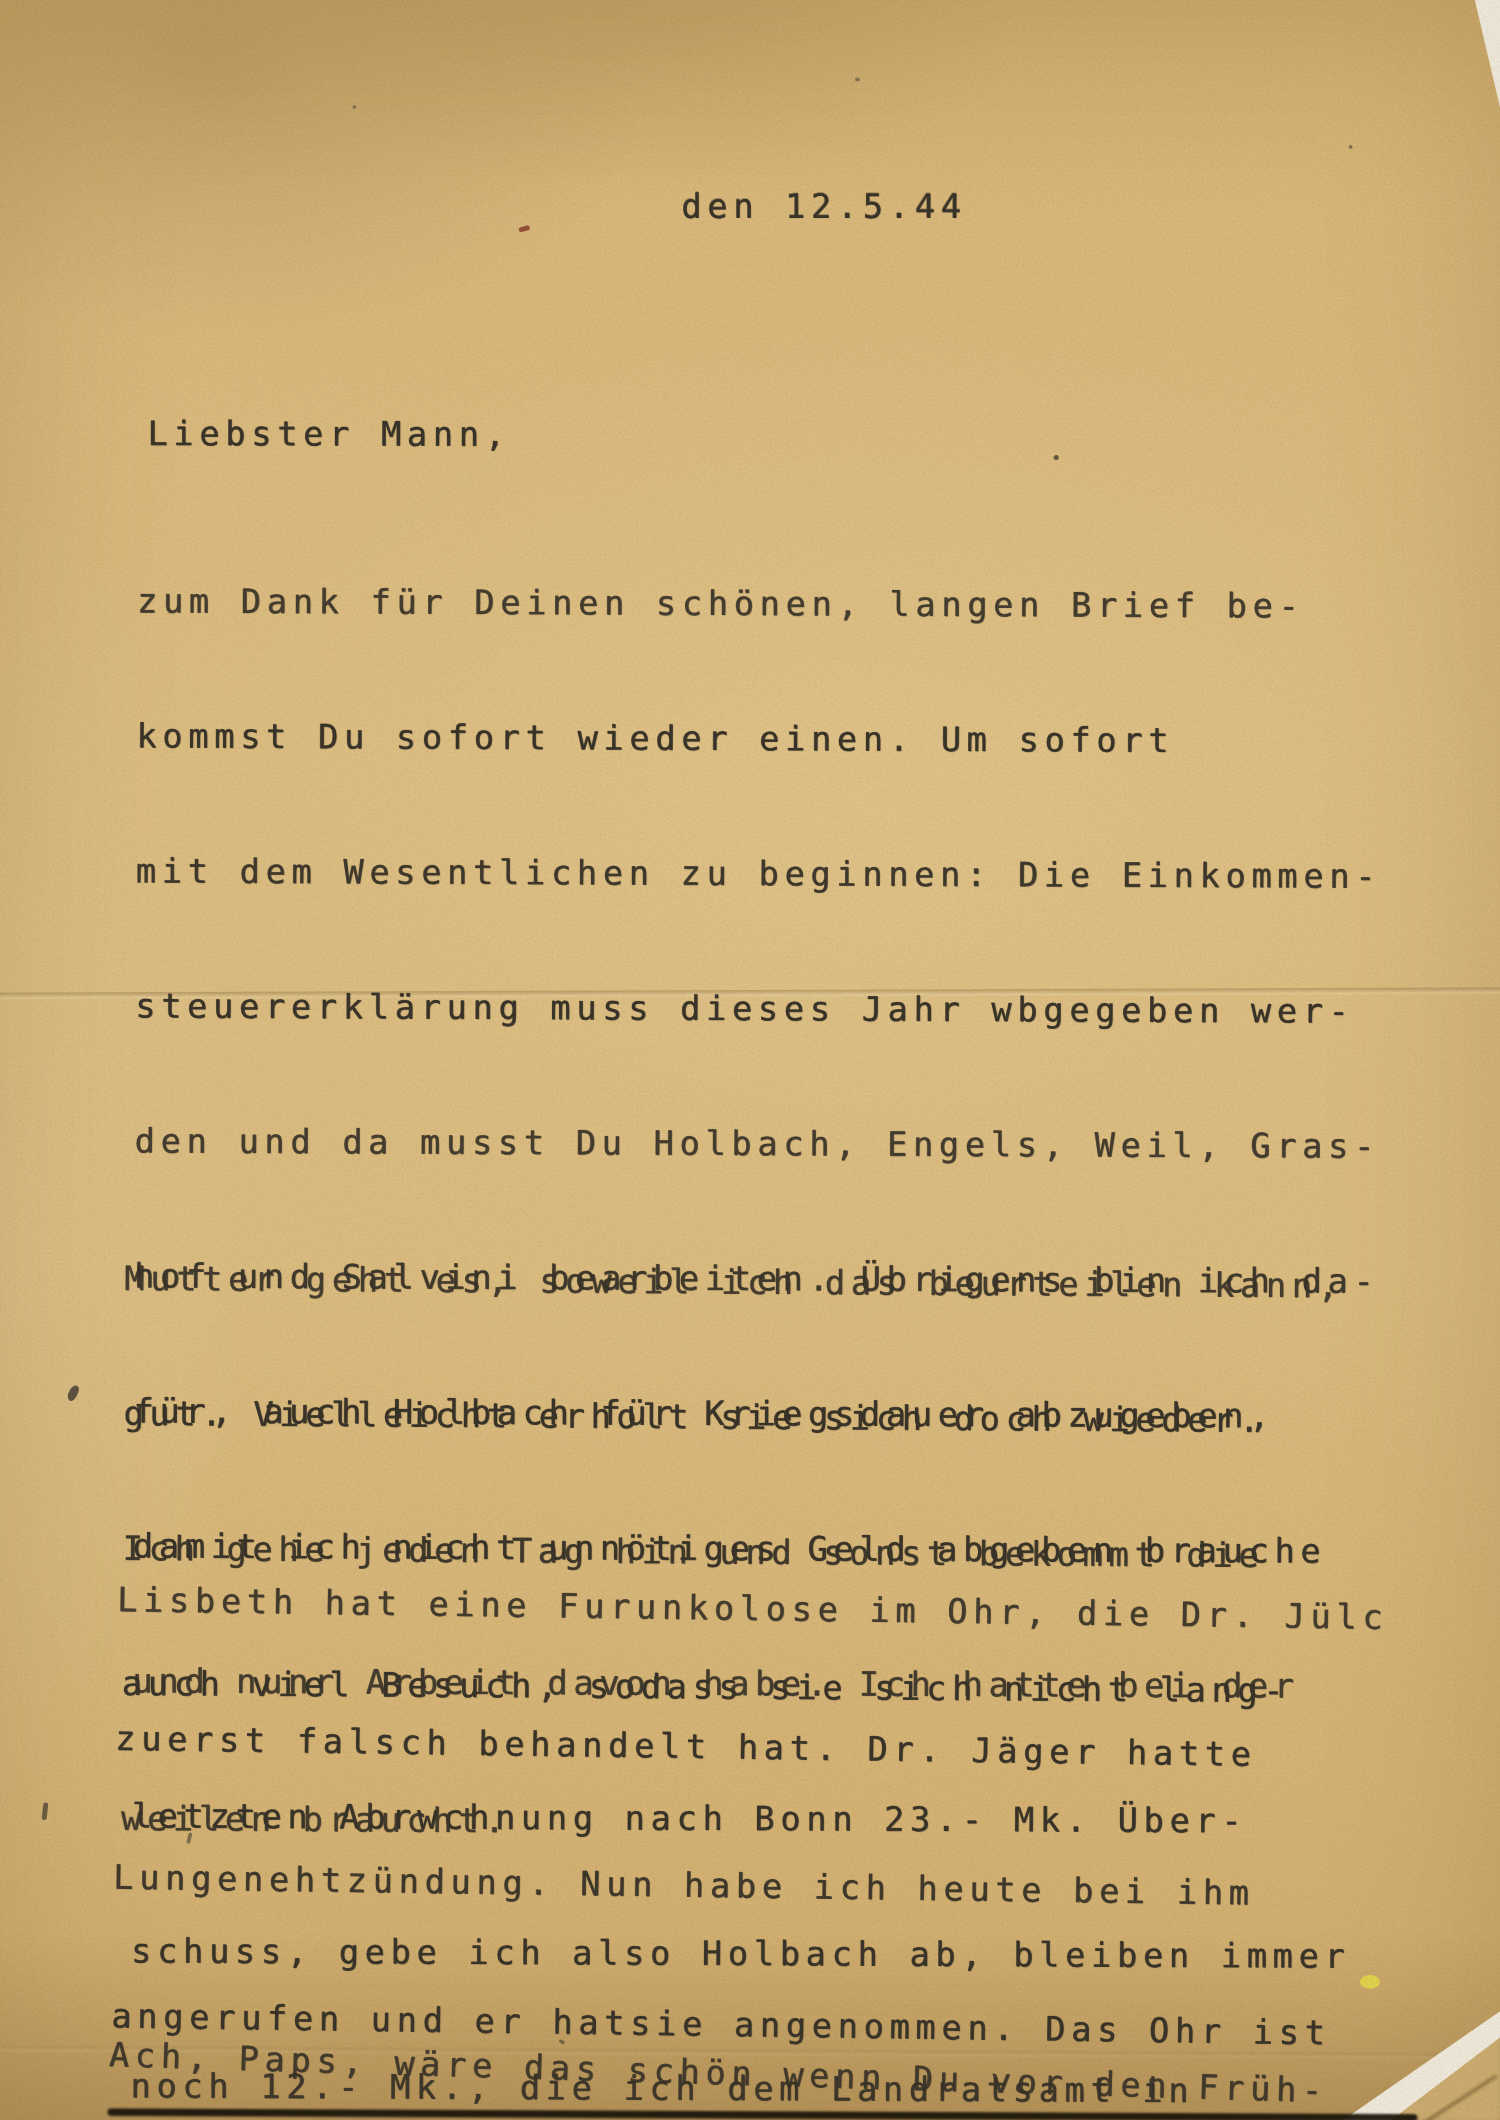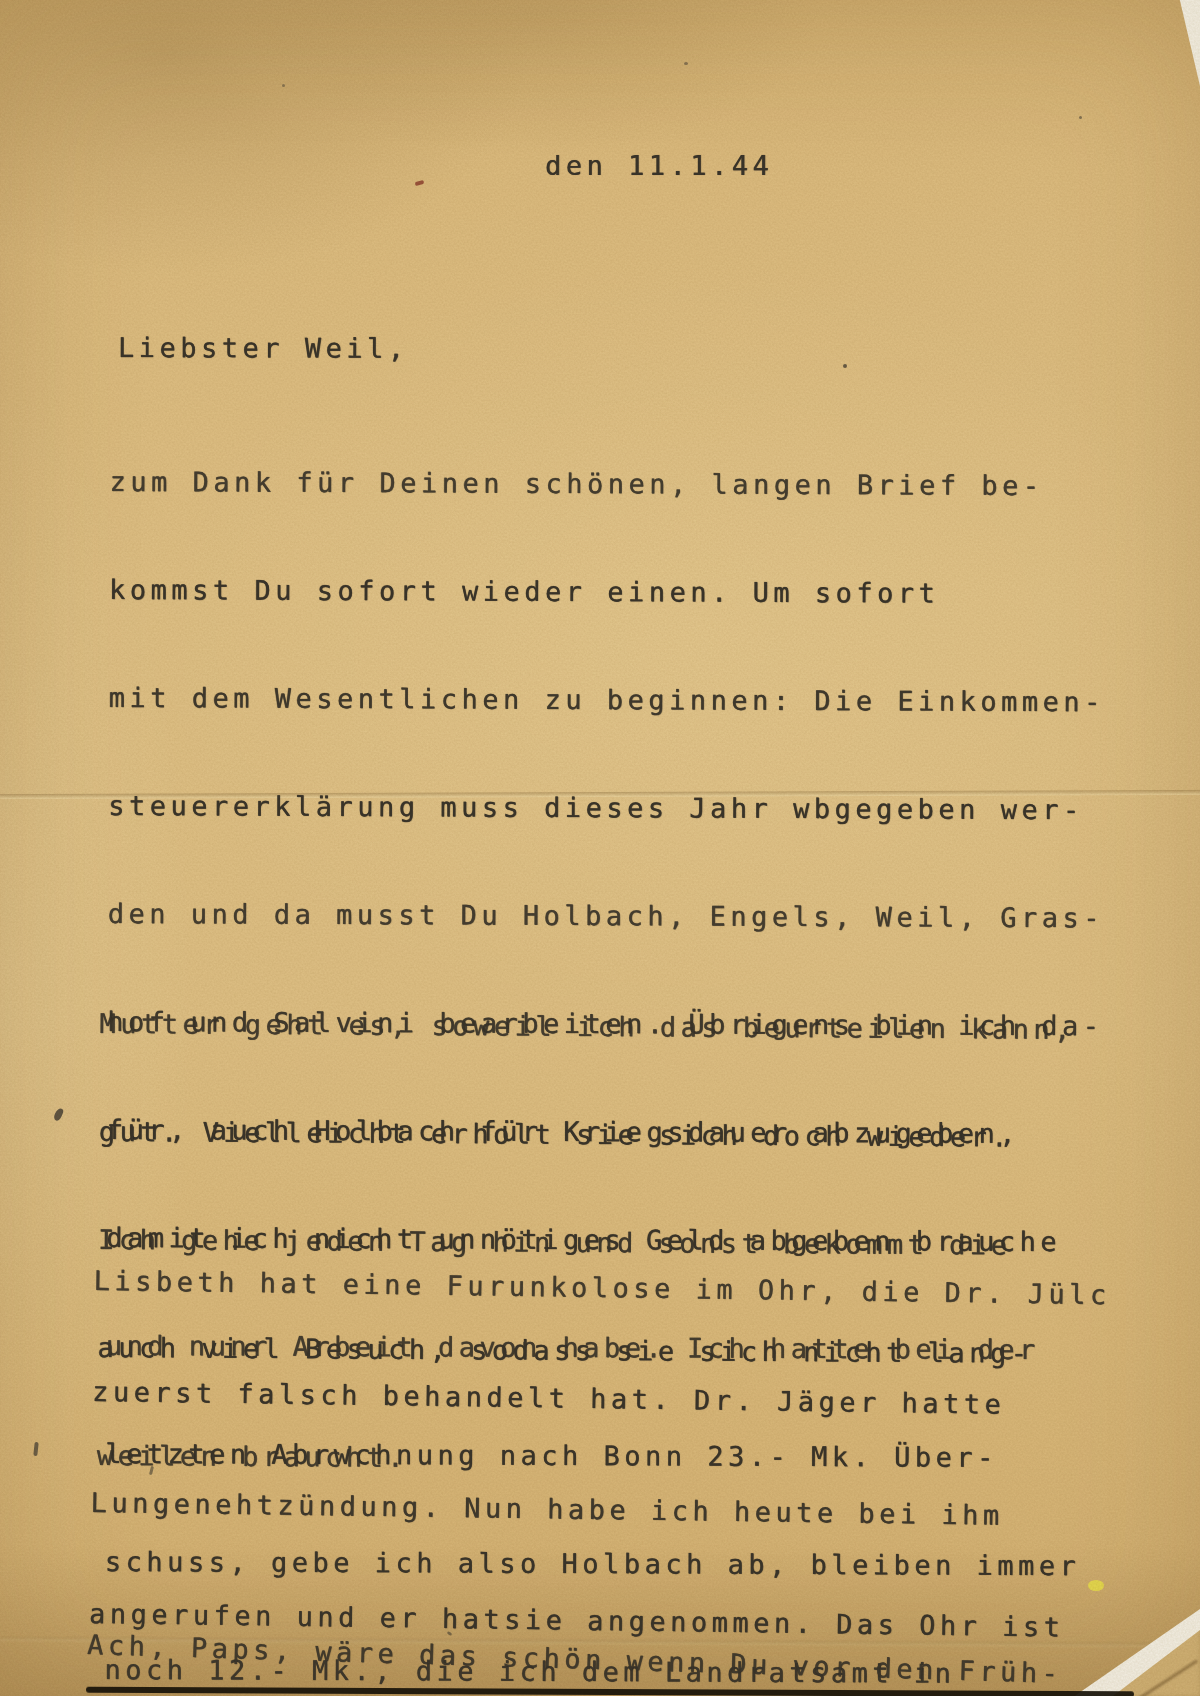--- a/index.html
+++ b/index.html
@@ -92,23 +92,23 @@
   .grain{position:absolute;left:0;top:0;width:1200px;height:1696px;mix-blend-mode:multiply;opacity:.5;pointer-events:none;}
 </style>
 </head>
 <body>
 
 <div class="sheet">
 
   <div class="crease-mid"></div>
   <div class="crease-low"></div>
 
-  <div class="ink date">den 11.1.44</div>
+  <div class="ink date">den 12.5.44</div>
 
-  <div class="ink salutation">Liebster Weil,</div>
+  <div class="ink salutation">Liebster Mann,</div>
 
   <div class="ink para p1">
     <div class="line">zum Dank für Deinen schönen, langen Brief be-</div>
     <div class="line">kommst Du sofort wieder einen. Um sofort</div>
     <div class="line">mit dem Wesentlichen zu beginnen: Die Einkommen-</div>
     <div class="line">steuererklärung muss dieses Jahr wbgegeben wer-</div>
     <div class="line">den und da musst Du Holbach, Engels, Weil, Gras-</div>
     <div class="line">hof und Salvini bearbeiten. Übrigens bin ich da-</div>
     <div class="line">für, auch Holbach für Kriegsdauer abzugeben,</div>
     <div class="line">damit ich nicht unnötiges Geld abgeben brauche</div>

